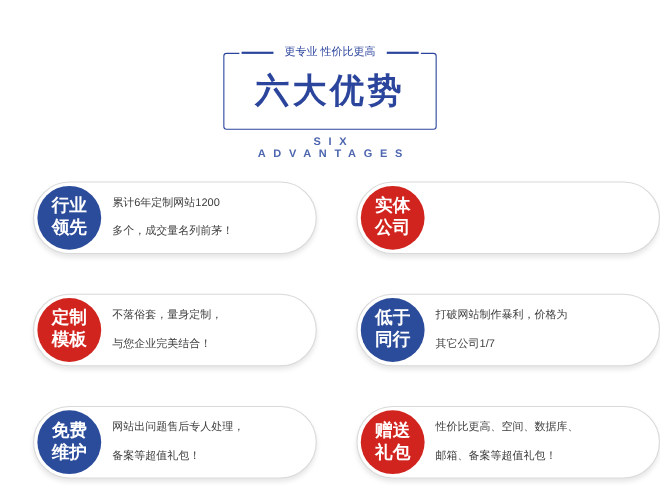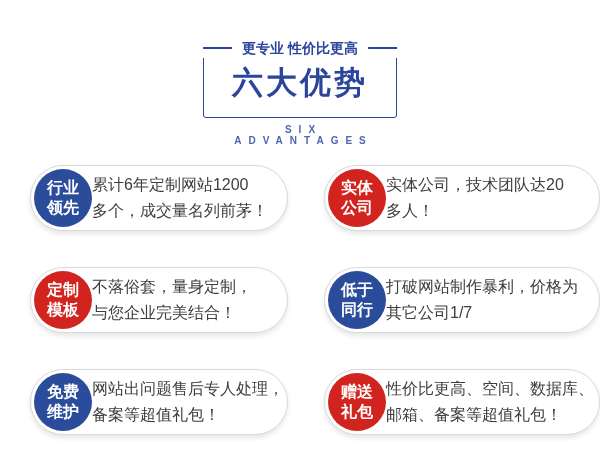--- a/index.html
+++ b/index.html
@@ -35,21 +35,21 @@
     background:#fff;
     padding:0 2px;
     white-space:nowrap;
   }
   .tagline::before,.tagline::after{
     content:"";display:block;
     width:29px;height:2px;
     background:var(--accent-blue);
   }
   .tagline-text{
-    font-size:14px;font-weight:bold;
+    font-size:10px;font-weight:normal;
     color:var(--accent-blue);
     line-height:20px;
   }
   .big-title{
     margin-top:13px;
     font-size:31px;font-weight:bold;
     letter-spacing:3px;
     color:var(--accent-blue);
     font-family:Liberation Serif, serif;
   }
@@ -86,21 +86,22 @@
     display:flex;align-items:center;justify-content:center;
     text-align:center;
     color:#fff;
     font-size:16px;font-weight:bold;
     line-height:20px;
     white-space:pre-line;
   }
   .badge.blue{background:var(--badge-blue);}
   .badge.red{background:var(--badge-red);}
   .desc{
-    font-size:16px;
+    margin-left:10px;
+    font-size:10px;
     color:var(--text-dark);
     line-height:26px;
     white-space:pre-line;
   }
 </style>
 </head>
 <body>
 
 <div class="page">
 
@@ -119,22 +120,20 @@
     <div class="card">
       <div class="badge blue">行业
 领先</div>
       <div class="desc">累计6年定制网站1200
 多个，成交量名列前茅！</div>
     </div>
 
     <div class="card">
       <div class="badge red">实体
 公司</div>
-      <div class="desc">实体公司，技术团队达20
-多人！</div>
     </div>
 
     <div class="card">
       <div class="badge red">定制
 模板</div>
       <div class="desc">不落俗套，量身定制，
 与您企业完美结合！</div>
     </div>
 
     <div class="card">

